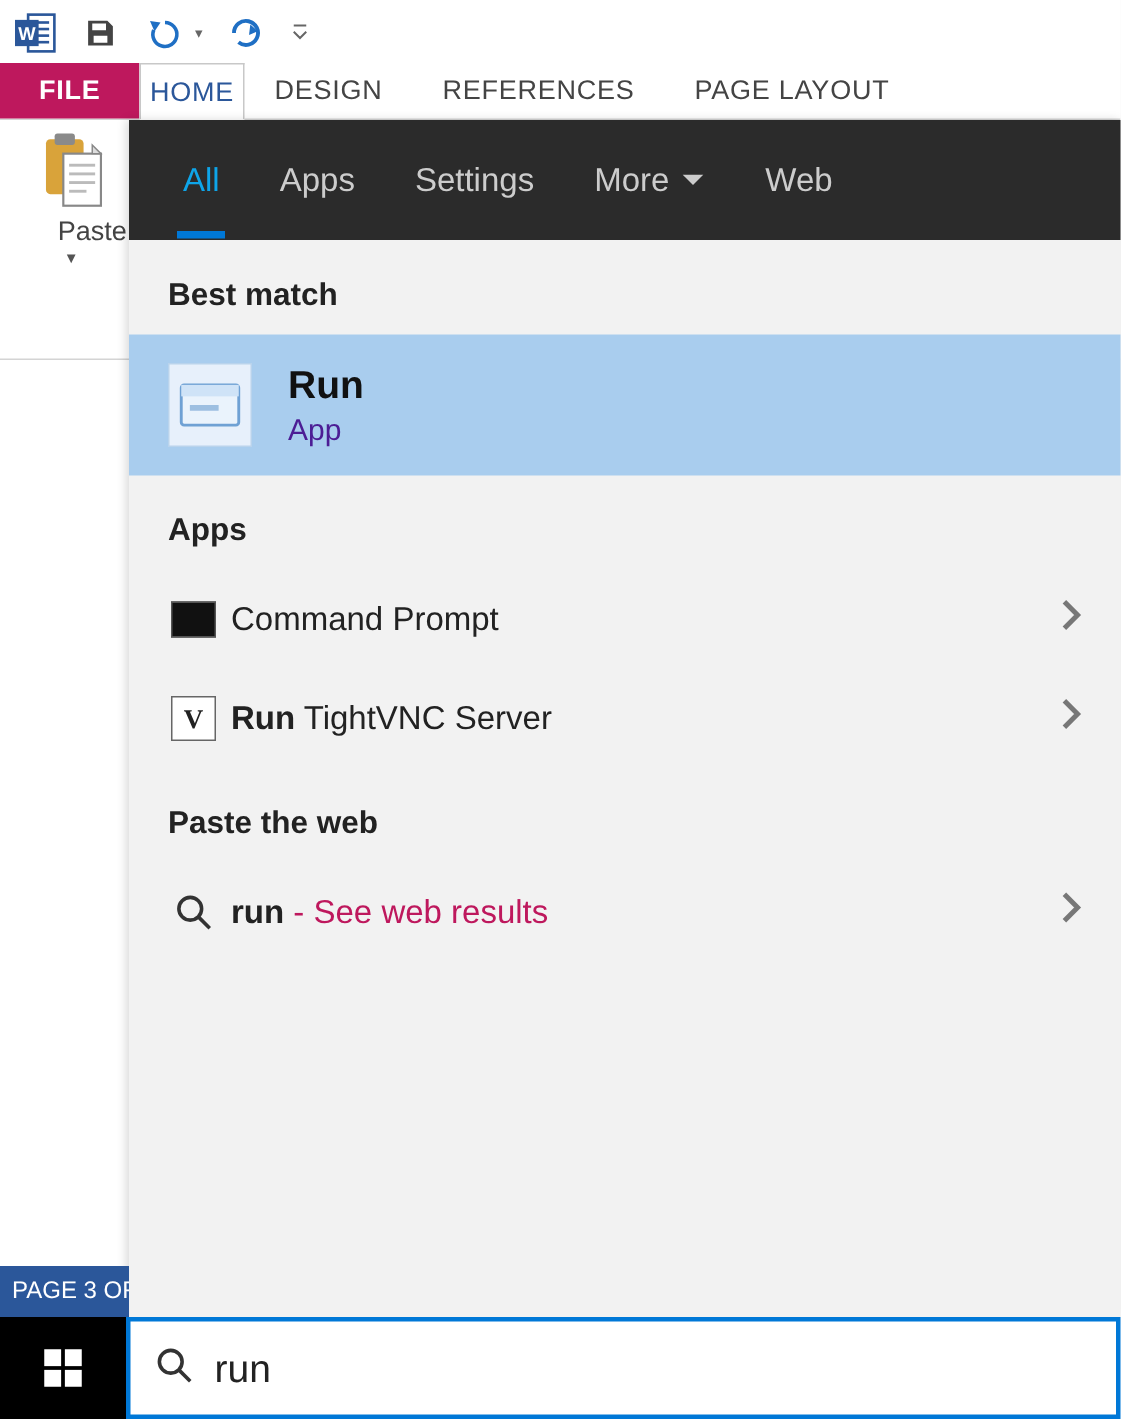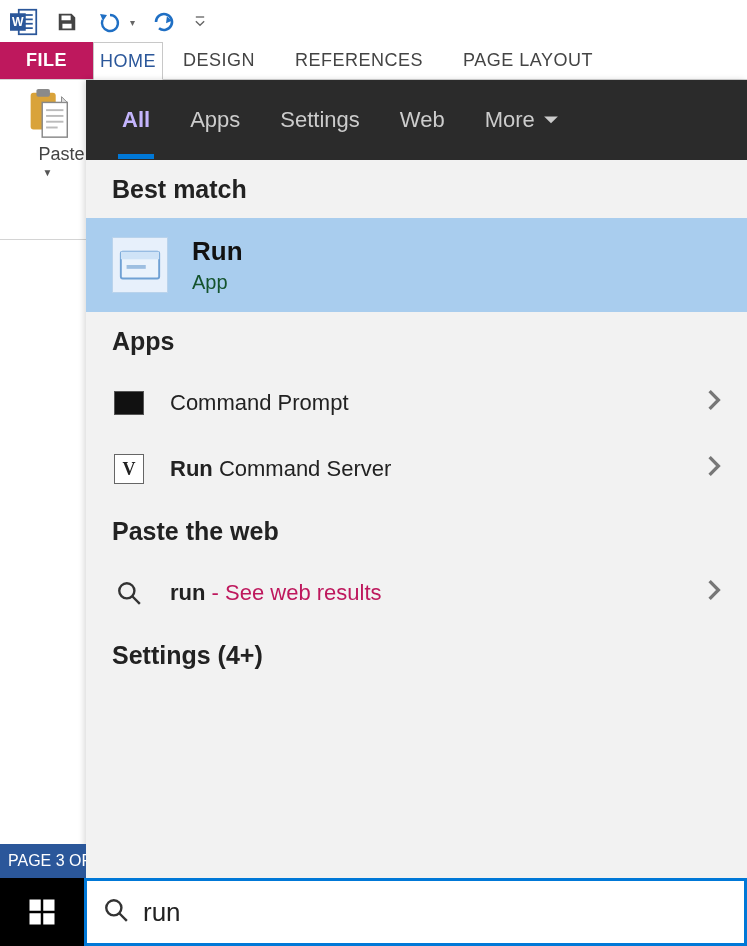--- a/index.html
+++ b/index.html
@@ -39,31 +39,31 @@
     .searchbox input{ flex:1; border:none; outline:none; font-size:26px; color:#222; background:transparent; }
 
     
     .search-panel{
       position:absolute; left:86px; top:80px; right:0; bottom:68px;
       background:#f2f2f2; box-shadow:-2px 0 6px rgba(0,0,0,.15);
       display:flex; flex-direction:column;
     }
     .filter-tabs{ height:80px; background:#2b2b2b; display:flex; align-items:center; gap:36px; padding:0 34px;}
     .filter-tab { color:#ccc; font-size:22px; position:relative; padding:26px 2px; display:flex; align-items:center; gap:8px;}
-    .filter-tab.active{ color:#c4b5fd; font-weight:700 }
+    .filter-tab.active{ color:#0ea5e9; font-weight:400 }
     .filter-tab.active::after{ content:""; position:absolute; left:-2px; right:-2px; bottom:0; height:5px; background:#0078d7;}
     .chevron-down{ display:inline-block }
 
-    .section-heading{ font-size:25px; font-weight:600; color:#222; padding:15px 26px 14px; }
+    .section-heading{ font-size:21px; font-weight:600; color:#222; padding:25px 26px 14px; }
     .best-match{ background:#a9cdee; display:flex; align-items:center; gap:24px; padding:18px 26px; }
     .best-match .bm-icon{ width:56px; height:56px; display:flex; align-items:center; justify-content:center; background:#e7f0fb; border:1px solid #b9d3ec; }
     .bm-title{ font-size:26px; font-weight:700; color:#111 }
-    .bm-sub  { font-size:20px; color:#14532d; margin-top:4px }
-
-    .result-row{ display:flex; align-items:center; gap:24px; padding:16px 26px; font-size:22px; color:#222; position:relative;}
+    .bm-sub  { font-size:20px; color:#4c1d95; margin-top:4px }
+
+    .result-row{ display:flex; align-items:center; gap:8px; padding:16px 26px; font-size:22px; color:#222; position:relative;}
     .result-row .r-icon{ width:34px; height:34px; display:flex; align-items:center; justify-content:center; font-size:18px;}
     .result-row .chev{ margin-left:auto; color:#666; }
     .result-row .dim{ color:#be185d }
     .cmd-icon{ width:30px; height:24px; background:#111; border:1px solid #555;}
     .vnc-icon{ width:30px; height:30px; border:1px solid #666; font-family:serif; font-weight:bold; background:#fff; display:flex; align-items:center; justify-content:center; font-size:18px;}
     .bold{ font-weight:700 }
 
     svg { overflow: visible }
   </style>
 </head>
@@ -132,29 +132,29 @@
     <div class="paste-label">Paste</div>
     <div class="paste-dd">▼</div>
   </div>
 </div>
 
 <div class="search-panel">
   <div class="filter-tabs">
     <div class="filter-tab active">All</div>
     <div class="filter-tab">Apps</div>
     <div class="filter-tab">Settings</div>
-    <div class="filter-tab">Web</div>
     <div class="filter-tab">
       <span>More</span>
       <span class="chevron-down">
         <svg viewBox="0 0 14 10" width="16" height="12">
             <path d="M1 1l6 6 6-6" fill="#ccc"></path>
           </svg>
       </span>
     </div>
+    <div class="filter-tab">Web</div>
   </div>
 
   <div class="section-heading">Best match</div>
 
   <div class="best-match">
     <div class="bm-icon">
       <svg viewBox="0 0 48 48" width="46" height="46">
         <rect x="4" y="10" width="40" height="28" rx="2" fill="#eaf3fc" stroke="#6fa1d4" stroke-width="2"></rect>
         <rect x="4" y="10" width="40" height="8" fill="#cfe3f7"></rect>
         <rect x="10" y="24" width="20" height="4" fill="#9dbfe1"></rect>
@@ -178,21 +178,21 @@
           <path d="M2 2l8 8-8 8" fill="none" stroke="#777" stroke-width="3"></path>
         </svg>
     </span>
   </div>
 
   <div class="result-row">
     <span class="r-icon">
         <span class="vnc-icon">V</span>
       </span>
     <span>
-      <span class="bold">Run</span><span> Command Server</span>
+      <span class="bold">Run</span><span> TightVNC Server</span>
     </span>
     <span class="chev">
       <svg viewBox="0 0 12 20" width="14" height="22">
           <path d="M2 2l8 8-8 8" fill="none" stroke="#777" stroke-width="3"></path>
         </svg>
     </span>
   </div>
 
   <div class="section-heading">Paste the web</div>
 
@@ -206,21 +206,20 @@
     <span>
       <span class="bold">run</span><span class="dim"> - See web results</span>
     </span>
     <span class="chev">
       <svg viewBox="0 0 12 20" width="14" height="22">
           <path d="M2 2l8 8-8 8" fill="none" stroke="#777" stroke-width="3"></path>
         </svg>
     </span>
   </div>
 
-  <div class="section-heading">Settings (4+)</div>
 </div>
 
 <div class="statusbar">
   <span>PAGE 3 OF</span>
 </div>
 
 <div class="taskbar">
   <div class="start">
     <svg viewBox="0 0 24 24" width="30" height="30">
       <rect x="2" y="2" width="9" height="9"></rect>

